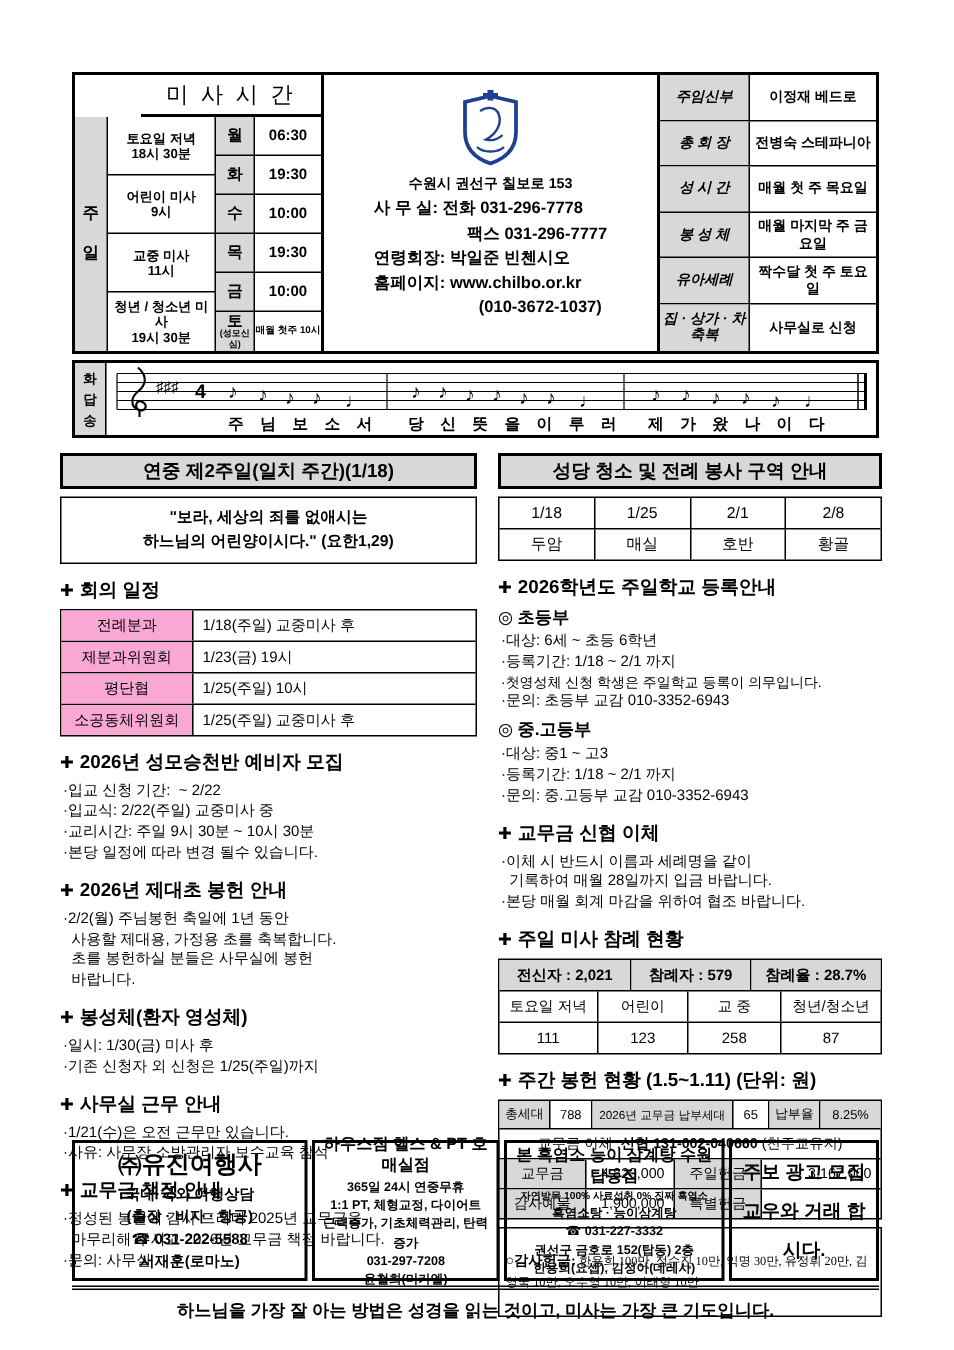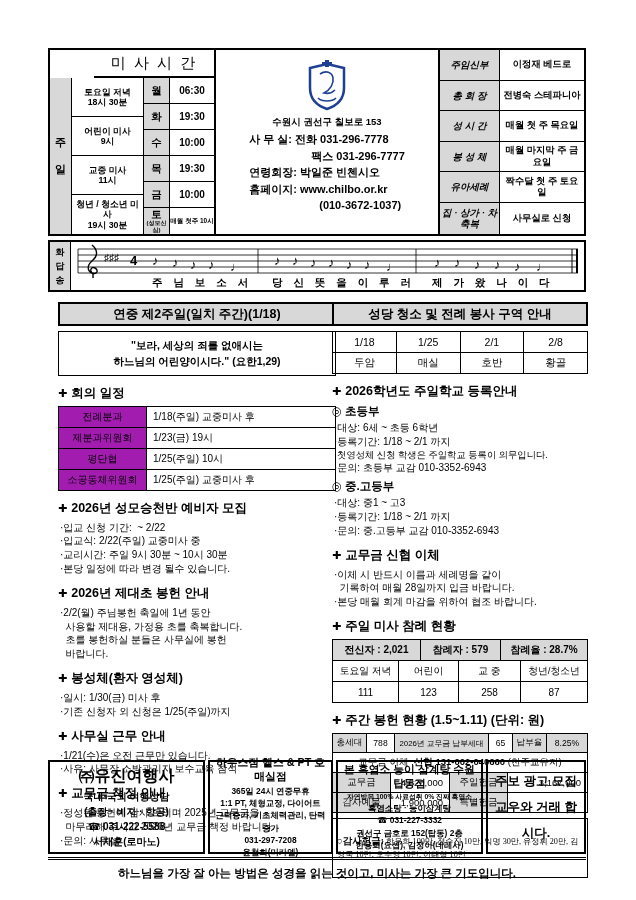--- a/index.html
+++ b/index.html
@@ -38,38 +38,38 @@
   .icell{border-bottom:1px solid #000;box-sizing:border-box;display:flex;align-items:center;justify-content:center;text-align:center;line-height:1.2;}
   .ilabel{border-right:1px solid #000;font-size:9.5px;font-weight:bold;background:#d8d8d8;padding:0 2px;font-style:italic;}
   .ival{font-size:9.3px;font-weight:bold;padding:0 2px;}
 
   
   .music-box{left:48px;top:240px;width:538px;height:52px;border:2px solid #000;box-sizing:border-box;display:flex;}
   .psalm-label{width:20px;background:#d8d8d8;border-right:1px solid #000;display:flex;flex-direction:column;align-items:center;justify-content:center;gap:1px;font-size:9px;font-weight:bold;}
   .staff-wrap{flex:1;display:flex;align-items:center;justify-content:center;}
 
   
-  .col-left{left:58px;top:302px;width:278px;}
+  .col-left{left:40px;top:302px;width:278px;}
   .col-right{left:332px;top:302px;width:256px;}
   .banner{border:2px solid #000;background:#d8d8d8;height:24px;box-sizing:border-box;display:flex;align-items:center;justify-content:center;font-size:12.5px;font-weight:bold;}
   .quote-box{border:1px solid #000;margin-top:5px;padding:5px 2px;text-align:center;font-size:10.5px;font-weight:bold;line-height:1.55;}
   .sec-title{display:flex;align-items:baseline;gap:4px;font-size:12.5px;font-weight:bold;margin:9px 0 4px 0;}
   .cross{font-size:11px;}
   .sub-title{display:flex;align-items:baseline;gap:3px;font-size:11.5px;font-weight:bold;margin:4px 0 2px 0;}
   .item{font-size:10px;line-height:1.38;padding-left:2px;}
   .item.sm{font-size:9.3px;}
 
   .tbl{border:1.5px solid #000;box-sizing:border-box;}
   .trow{display:flex;border-bottom:1px solid #000;}
   .trow:last-child{border-bottom:none;}
   .tc{border-right:1px solid #000;box-sizing:border-box;display:flex;align-items:center;justify-content:center;text-align:center;}
   .tc:last-child{border-right:none;}
 
   .meet .tc{height:20px;font-size:10px;}
-  .meet .tl{width:88px;background:#a21caf;}
+  .meet .tl{width:88px;background:#f9a8d4;}
   .meet .tv{flex:1;justify-content:flex-start;padding-left:6px;}
 
   .clean{margin-top:5px;}
   .clean .tc{flex:1;height:20px;font-size:10.5px;}
 
   .att .tc{height:20px;font-size:10px;}
   .att .s1{width:88px;background:#d8d8d8;font-weight:bold;}
   .att .s2{width:80px;background:#d8d8d8;font-weight:bold;}
   .att .s3{flex:1;background:#d8d8d8;font-weight:bold;}
   .att .h{font-size:9.8px;}

